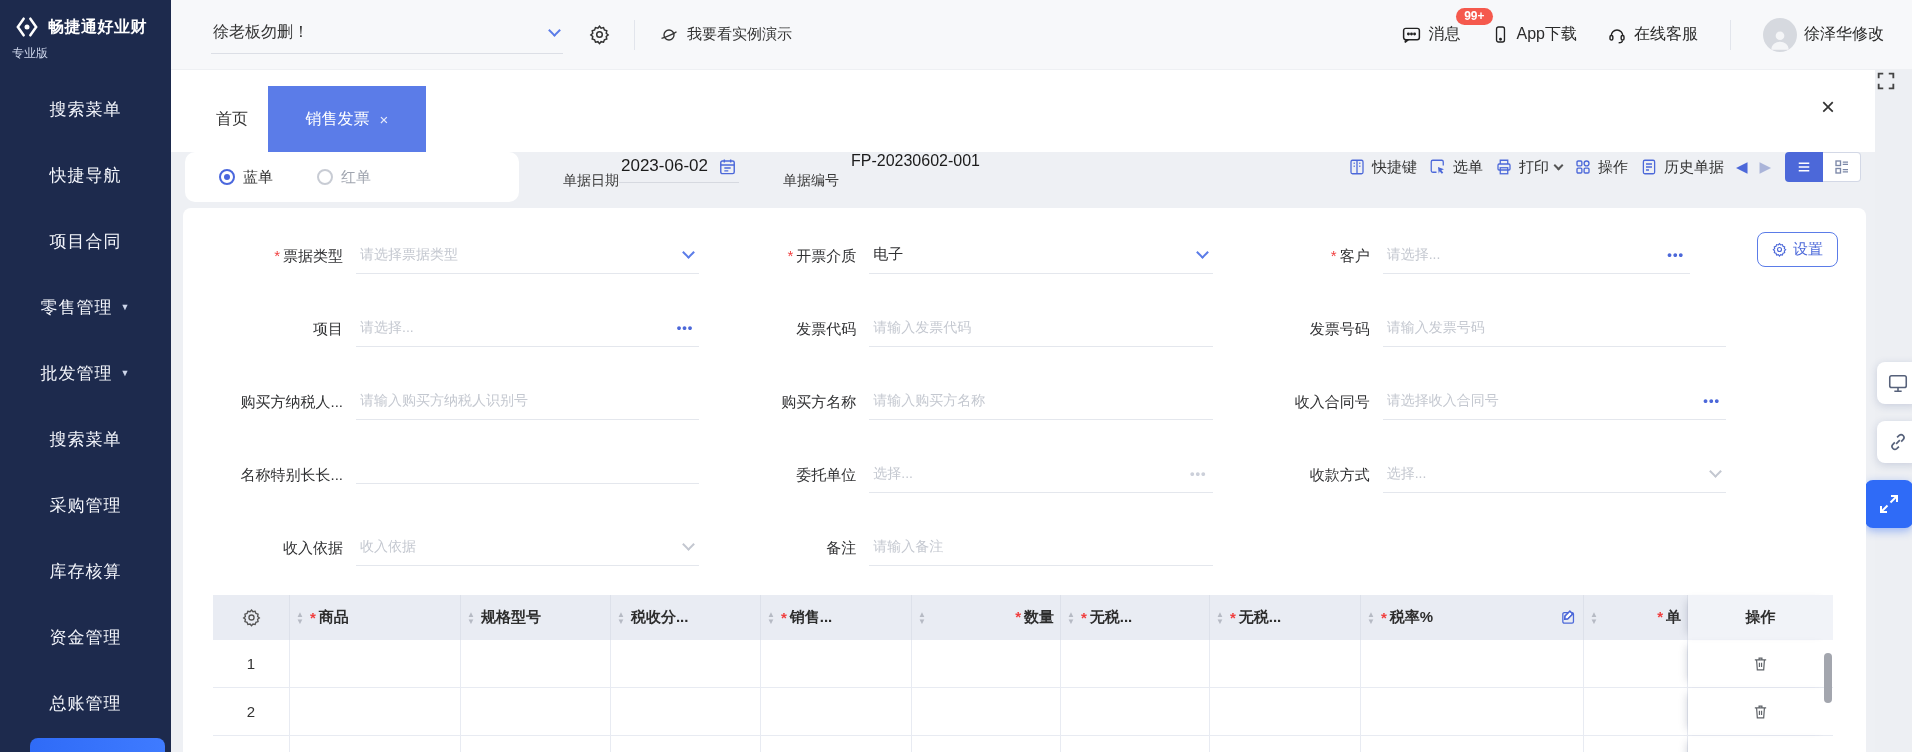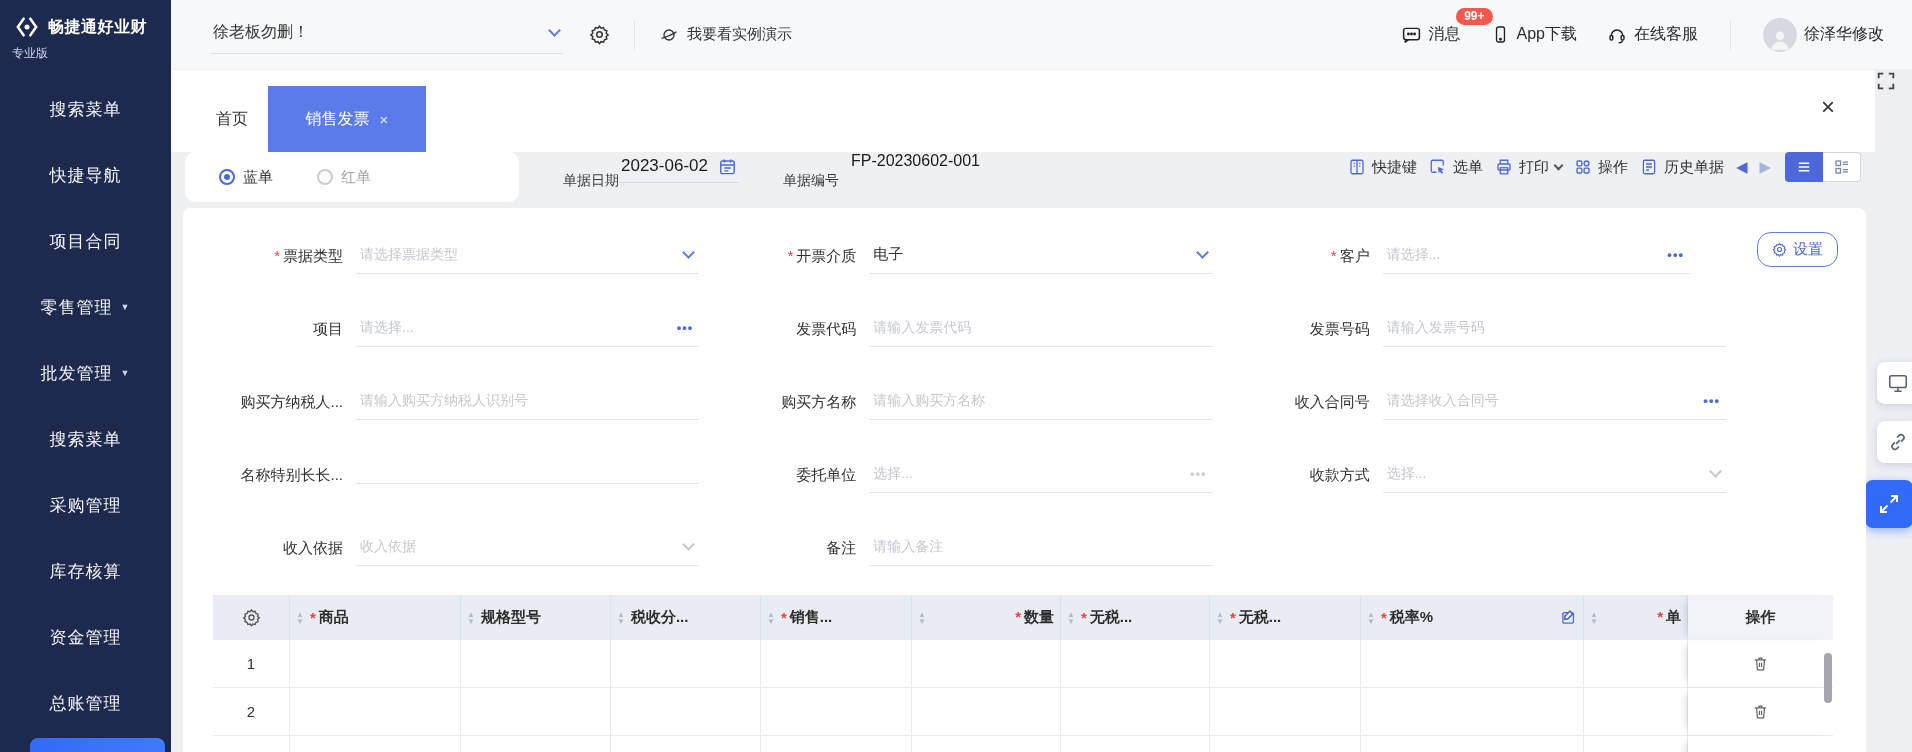--- a/index.html
+++ b/index.html
@@ -79,21 +79,21 @@
   .navarr.next{color:#aab4d9;}
   .vtoggle{display:flex;margin-left:2px;}
   .vbtn{width:38px;height:30px;display:flex;align-items:center;justify-content:center;cursor:pointer;}
   .vbtn.on{background:#4c68d9;border-radius:4px 0 0 4px;color:#fff;}
   .vbtn.off{background:#fff;border:1px solid #d3d8e6;border-left:none;border-radius:0 4px 4px 0;color:#7c88a8;}
 
   
   .card{position:absolute;left:183px;top:208px;width:1683px;height:544px;background:#fff;
     border-radius:8px 8px 0 0;overflow:hidden;}
   .settings-btn{position:absolute;top:24px;right:28px;display:flex;align-items:center;gap:6px;
-    border:1px solid #5b7ce8;color:#4c68d9;font-size:15px;border-radius:14px;padding:7px 14px;cursor:pointer;background:#fff;}
+    border:1px solid #5b7ce8;color:#4c68d9;font-size:15px;border-radius:8px;padding:7px 14px;cursor:pointer;background:#fff;}
   .formgrid{display:grid;grid-template-columns:1fr 1fr 1fr;padding:12px 140px 0 3px;}
   .fcell{height:73px;display:flex;align-items:center;}
   .flabel{width:170px;flex-shrink:0;text-align:right;padding-right:13px;font-size:15px;color:#303133;white-space:nowrap;}
   .req{color:#f03e3e;margin-right:3px;}
   .finput{flex:1;display:flex;align-items:center;justify-content:space-between;
     border-bottom:1px solid #e4e7ed;padding:6px 6px 9px 4px;min-width:0;cursor:pointer;}
   .ph{font-size:14px;color:#c4c8d0;white-space:nowrap;overflow:hidden;}
   .val{font-size:15px;color:#303133;white-space:nowrap;}
   .dots{font-size:13px;font-weight:700;letter-spacing:1px;color:#4c68d9;line-height:8px;}
   .dots.gray{color:#ccd0da;}

